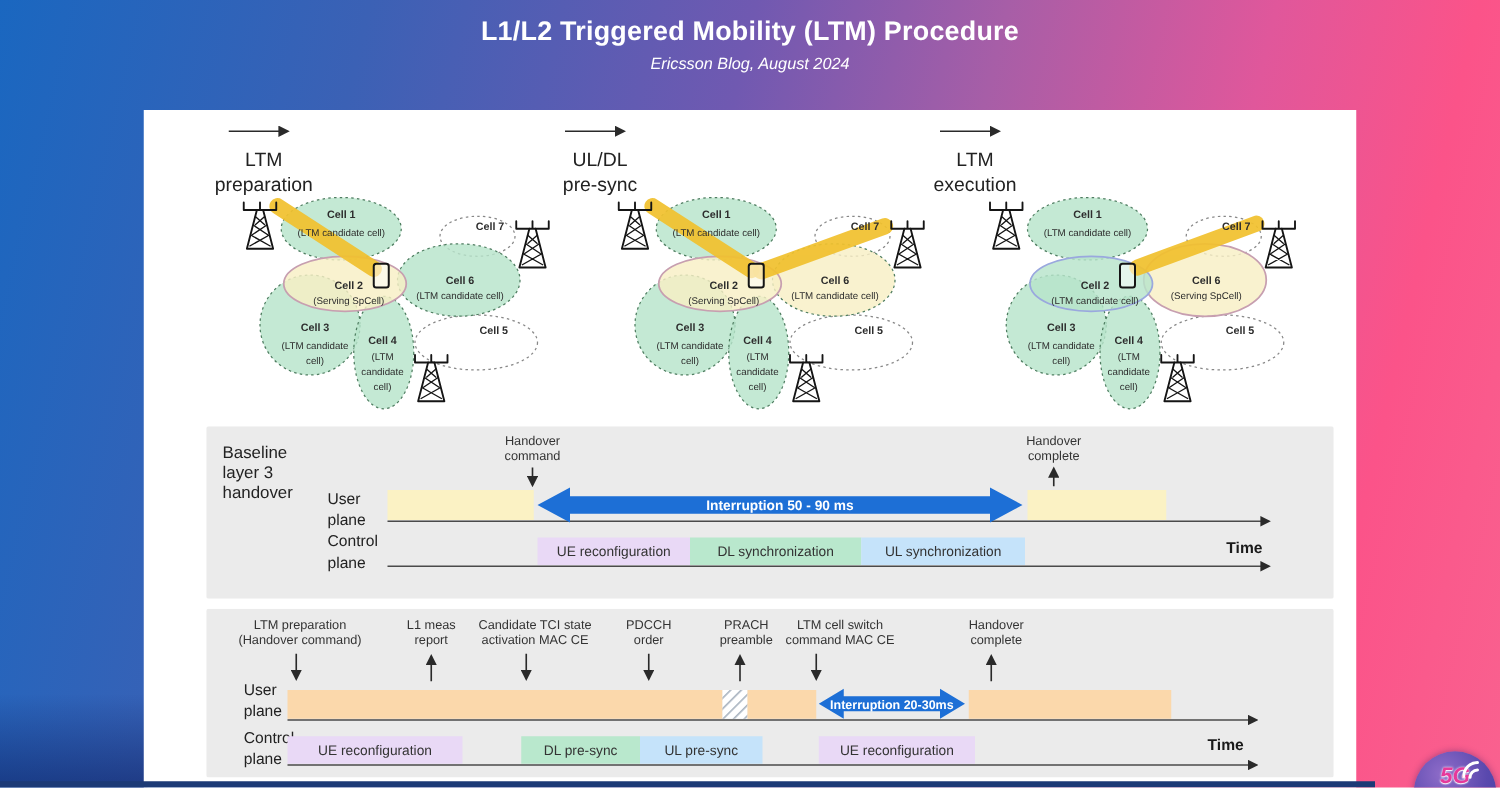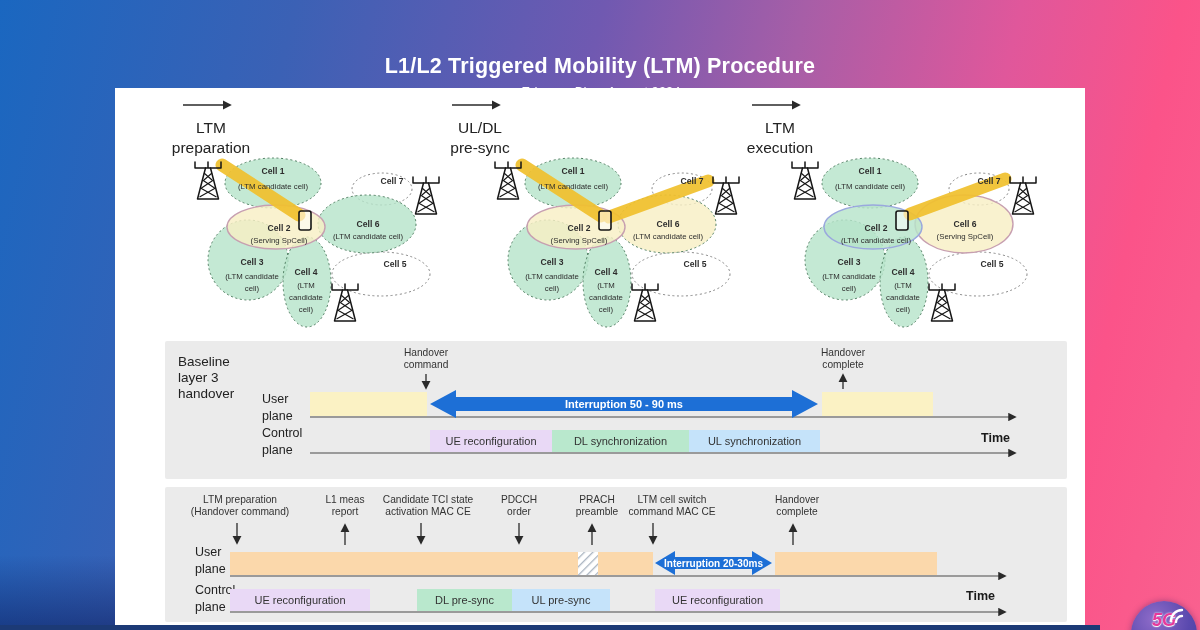--- a/index.html
+++ b/index.html
@@ -2,21 +2,21 @@
 <html><head>
 <meta charset="utf-8">
 <style>
   html,body{margin:0;padding:0;}
   #app{position:relative;width:1200px;height:630px;overflow:hidden;
        font-family:"Liberation Sans",sans-serif;
        background:linear-gradient(103deg,#1a67c0 0%,#3b61b5 22%,#7059b1 45%,#a75ea7 60%,#e0579b 76%,#fb5389 88%,#f9618f 100%);}
   .bl-shade{position:absolute;left:0;top:555px;width:118px;height:75px;
        background:linear-gradient(to bottom,rgba(10,25,90,0) 0%,rgba(10,25,90,.55) 100%);}
   .header{position:absolute;left:0;top:13px;width:100%;text-align:center;color:#fff;}
-  .header .title{font-size:21.5px;font-weight:bold;letter-spacing:.2px;margin-top:41px;}
+  .header .title{font-size:21.5px;font-weight:bold;letter-spacing:.2px;}
   .header .subtitle{font-size:13px;font-style:italic;margin-top:5px;}
   .card{position:absolute;left:115px;top:88px;width:970px;height:624px;background:#ffffff;}
   .card::after{content:"";position:absolute;left:0;right:0;bottom:3px;height:1px;background:#e6d2dc;}
   .cluster{position:absolute;top:7px;}
   .panel{position:absolute;left:50px;}
   .panel-bg{fill:#ebebeb;}
   svg text{font-family:"Liberation Sans",sans-serif;fill:#2d2d2d;}
   .phase{font-size:15.5px;fill:#222;text-anchor:middle;}
   .cell{fill-opacity:.82;}
   .dotted-green{stroke:#4e7d60;stroke-width:1;stroke-dasharray:2 2.6;}

